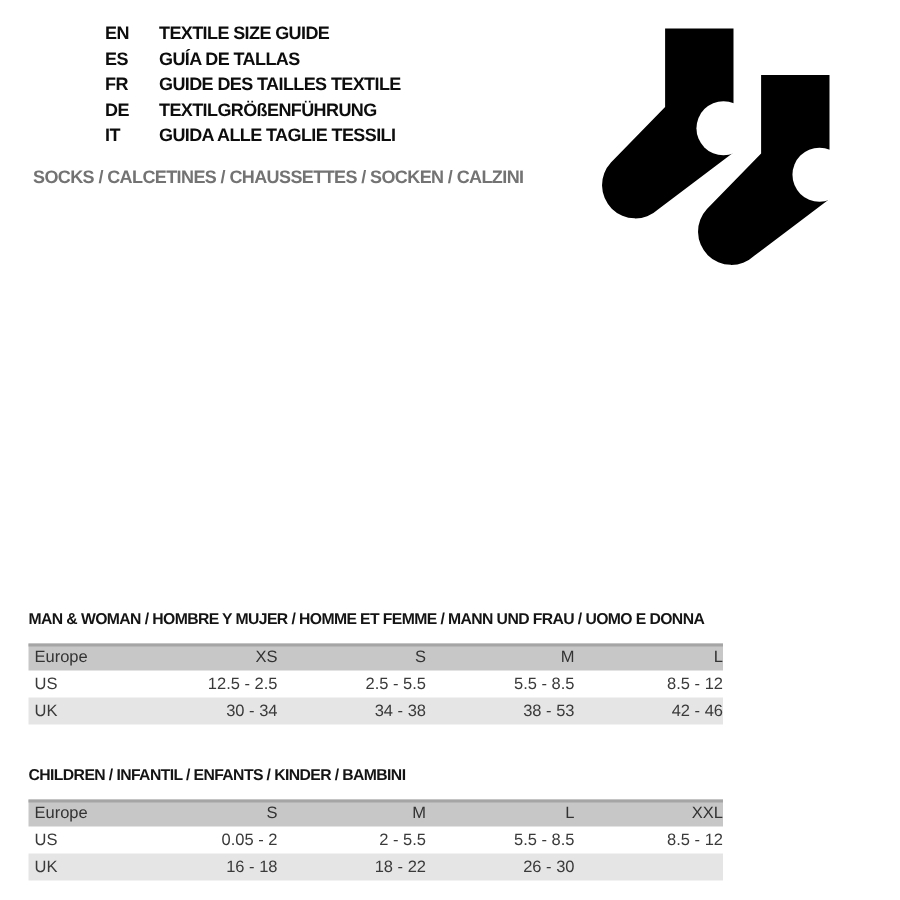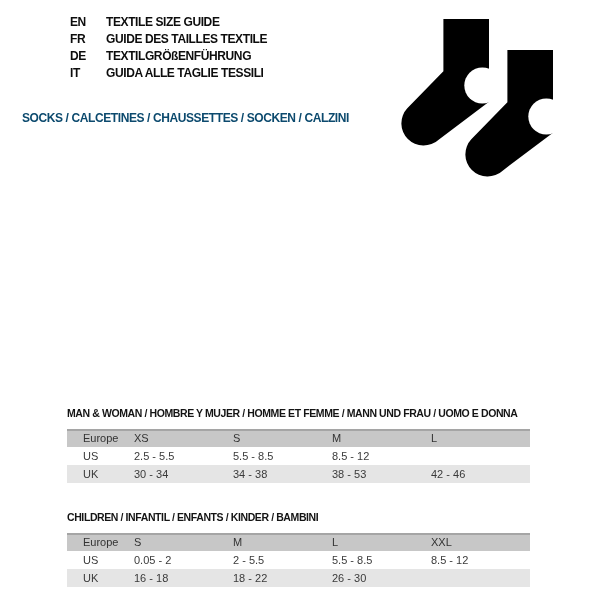--- a/index.html
+++ b/index.html
@@ -17,29 +17,29 @@
   .lang-row { display: flex; height: 17px; line-height: 17px; padding-left: 48px; }
   .lang-code, .lang-text {
     font-size: 12px; font-weight: bold; color: #0d0d0d; letter-spacing: -0.4px;
     white-space: nowrap;
   }
   .lang-code { width: 36px; }
 
   
   .category {
     position: absolute; left: 22px; top: 111px;
-    font-size: 12px; font-weight: bold; color: #0c4a6e; letter-spacing: -0.4px;
+    font-size: 12px; font-weight: bold; color: #737373; letter-spacing: -0.4px;
     white-space: nowrap;
   }
 
   
   .socks-svg { position: absolute; left: 397px; top: 17px; }
 
   
-  .size-block { position: absolute; left: 19px; width: 464px; margin-left: 48px; }
+  .size-block { position: absolute; left: 19px; width: 464px; }
   .size-block.first-table { top: 407px; }
   .size-block.second-table { top: 511px; }
   .table-title {
     font-size: 10.5px; font-weight: bold; color: #141414; letter-spacing: -0.4px;
     line-height: 13px; margin-bottom: 9px; white-space: nowrap;
   }
   .s-table { width: 463px; }
   .s-row {
     display: grid;
     grid-template-columns: 67px 99px 99px 99px 99px;
@@ -47,32 +47,36 @@
     font-size: 11px; color: #3a3a3a;
   }
   .s-row.head {
     background: #c7c7c7;
     border-top: 2px solid #a5a5a5;
     box-sizing: border-box;
     line-height: 15px;
     color: #333333;
   }
   .s-row.alt { background: #e5e5e5; }
-  .s-cell { text-align: left; white-space: nowrap; }
-  .s-cell.first { text-align: left; padding-left: 16px; }
+  .s-cell { text-align: right; white-space: nowrap; }
+  .s-cell.first { text-align: left; padding-left: 4px; }
 </style>
 </head>
 <body>
 
 <div class="page">
 
   <div class="langs">
     <div class="lang-row">
       <span class="lang-code">EN</span>
       <span class="lang-text">TEXTILE SIZE GUIDE</span>
+    </div>
+    <div class="lang-row">
+      <span class="lang-code">ES</span>
+      <span class="lang-text">GUÍA DE TALLAS</span>
     </div>
     <div class="lang-row">
       <span class="lang-code">FR</span>
       <span class="lang-text">GUIDE DES TAILLES TEXTILE</span>
     </div>
     <div class="lang-row">
       <span class="lang-code">DE</span>
       <span class="lang-text">TEXTILGRÖßENFÜHRUNG</span>
     </div>
     <div class="lang-row">
@@ -99,20 +103,21 @@
     <div class="s-table">
       <div class="s-row head">
         <div class="s-cell first">Europe</div>
         <div class="s-cell">XS</div>
         <div class="s-cell">S</div>
         <div class="s-cell">M</div>
         <div class="s-cell">L</div>
       </div>
       <div class="s-row">
         <div class="s-cell first">US</div>
+        <div class="s-cell">12.5 - 2.5</div>
         <div class="s-cell">2.5 - 5.5</div>
         <div class="s-cell">5.5 - 8.5</div>
         <div class="s-cell">8.5 - 12</div>
       </div>
       <div class="s-row alt">
         <div class="s-cell first">UK</div>
         <div class="s-cell">30 - 34</div>
         <div class="s-cell">34 - 38</div>
         <div class="s-cell">38 - 53</div>
         <div class="s-cell">42 - 46</div>

